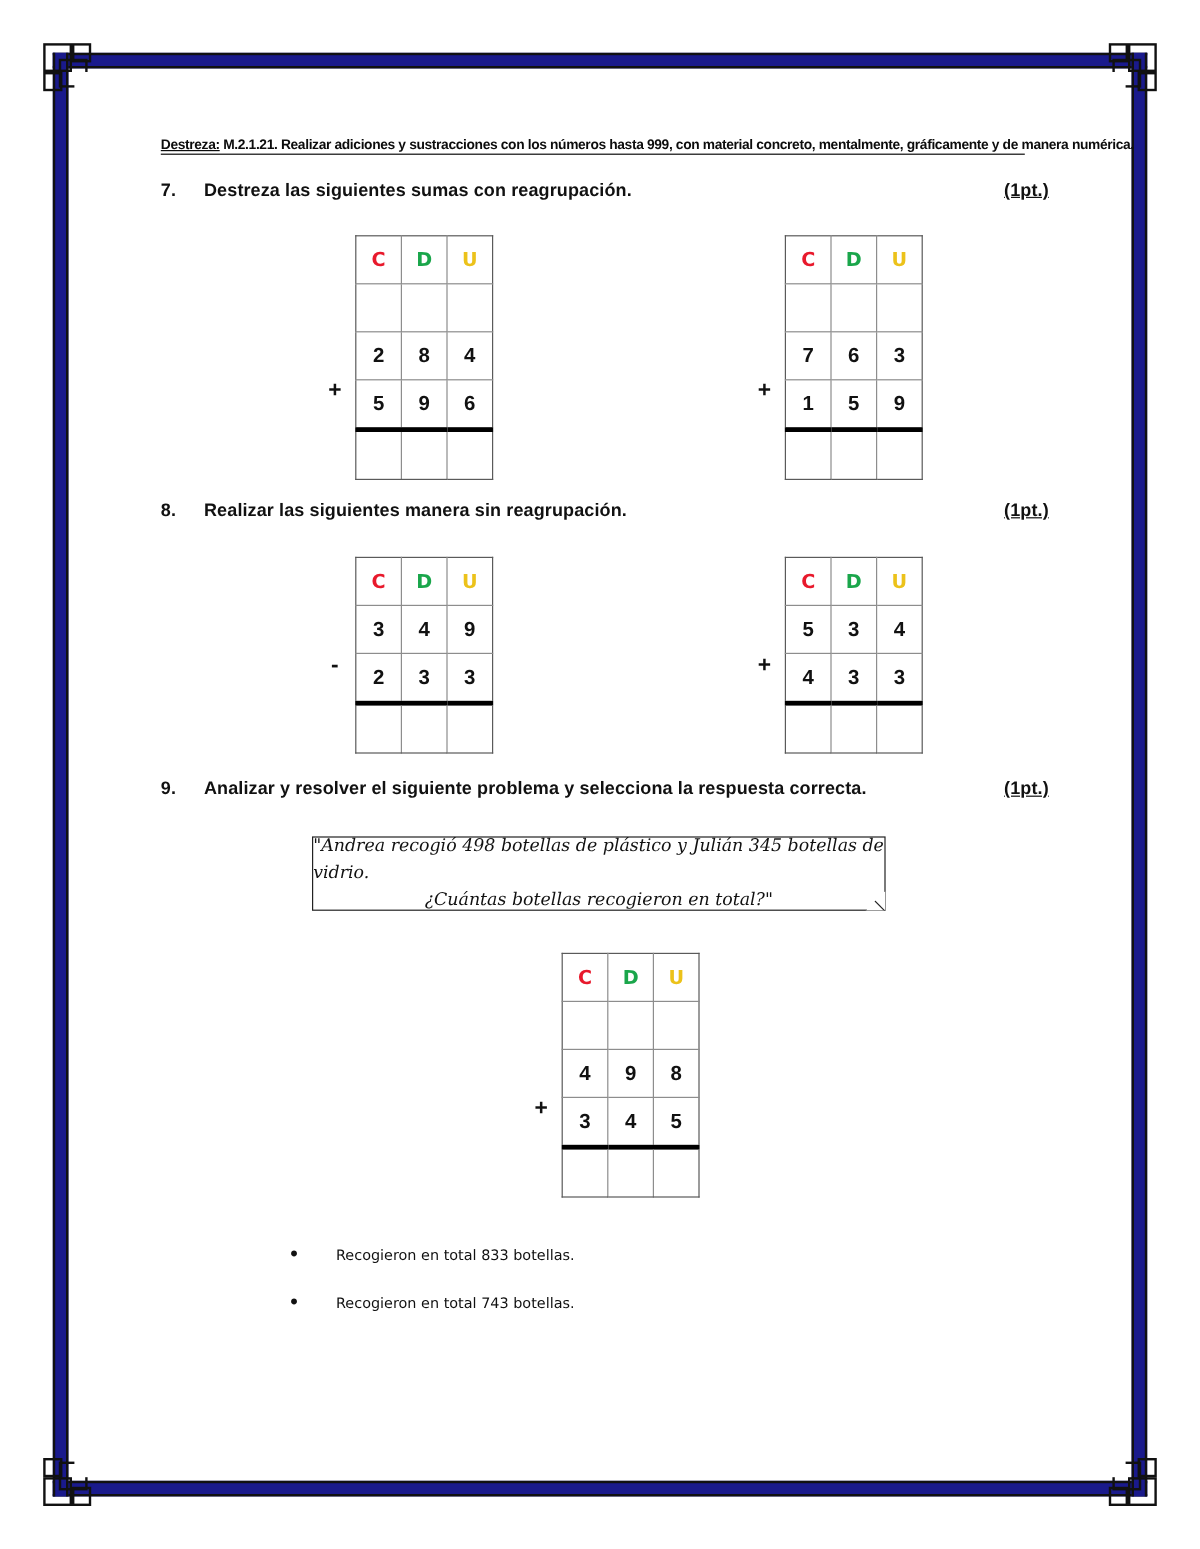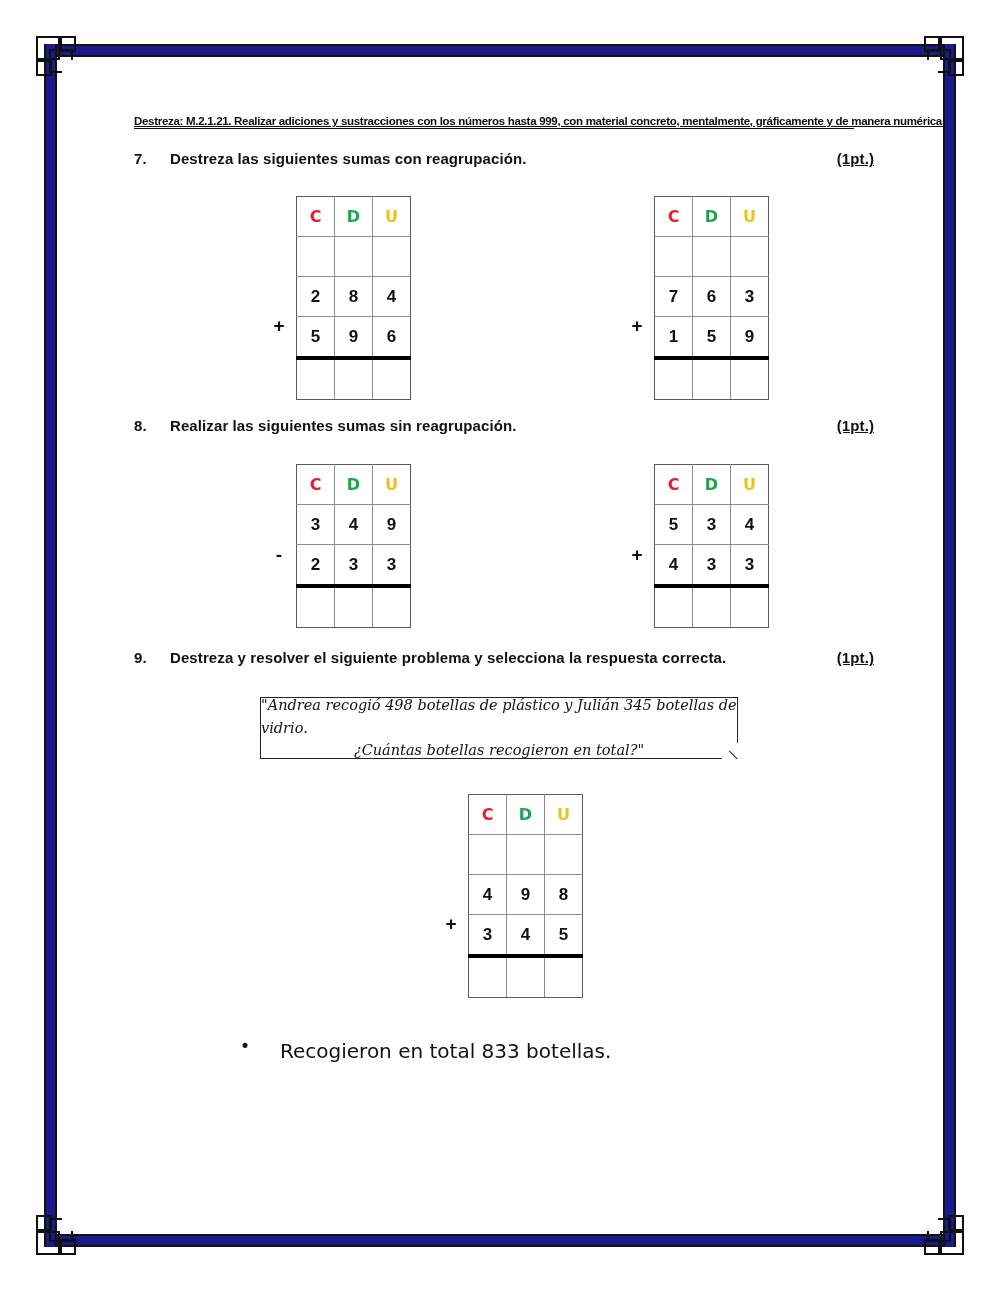--- a/index.html
+++ b/index.html
@@ -75,21 +75,21 @@
     width: 720px;
     font-size: 11.5px;
     font-weight: bold;
     letter-spacing: -0.3px;
     color: #0c0c0c;
     border-bottom: 1px solid #0c0c0c;
     padding-bottom: 1px;
     white-space: nowrap;
   }
   .skill-label { text-decoration: underline; }
-  .skill-text  { font-weight: bold; text-decoration: underline; }
+  .skill-text  { font-weight: bold; }
 
   .q-row {
     position: absolute;
     left: 72px;
     width: 740px;
     display: flex;
     align-items: baseline;
     font-size: 15px;
     font-weight: bold;
     color: #111111;
@@ -206,21 +206,21 @@
     width: 560px;
     margin: 0;
     padding: 0;
     list-style: none;
   }
   .options li {
     position: relative;
     padding-left: 68px;
     margin-bottom: 26px;
     font-family: "DejaVu Sans", sans-serif;
-    font-size: 20px;
+    font-size: 12px;
     color: #111111;
   }
   .options li::before {
     content: "\2022";
     position: absolute;
     left: 28px;
     top: -3px;
     font-size: 17px;
     color: #111111;
   }
@@ -337,21 +337,21 @@
         <td></td>
         <td></td>
         <td></td>
       </tr>
     </tbody>
       </table>
   </div>
 
   <div class="q-row q8">
     <span class="q-num">8.</span>
-    <span class="q-text">Realizar las siguientes sumas sin reagrupación.</span>
+    <span class="q-text">Realizar las siguientes manera sin reagrupación.</span>
     <span class="q-pts">(1pt.)</span>
   </div>
 
   <div class="op-block blk-8a">
     <div class="op-sign">
       <span style="top:80px">-</span>
     </div>
     <table class="pv">
       <tbody>
           <tr class="head">
@@ -403,21 +403,21 @@
         <td></td>
         <td></td>
         <td></td>
       </tr>
     </tbody>
       </table>
   </div>
 
   <div class="q-row q9">
     <span class="q-num">9.</span>
-    <span class="q-text">Destreza y resolver el siguiente problema y selecciona la respuesta correcta.</span>
+    <span class="q-text">Analizar y resolver el siguiente problema y selecciona la respuesta correcta.</span>
     <span class="q-pts">(1pt.)</span>
   </div>
 
   <div class="callout">
     <div>"Andrea recogió 498 botellas de plástico y Julián 345 botellas de vidrio.</div>
     <div>¿Cuántas botellas recogieron en total?"</div>
     <div class="fold"></div>
   </div>
 
   <div class="op-block blk-9">
@@ -450,15 +450,16 @@
         <td></td>
         <td></td>
         <td></td>
       </tr>
     </tbody>
       </table>
   </div>
 
   <ul class="options">
     <li>Recogieron en total 833 botellas.</li>
+    <li>Recogieron en total 743 botellas.</li>
   </ul>
 
 </div>
 
 </body></html>

